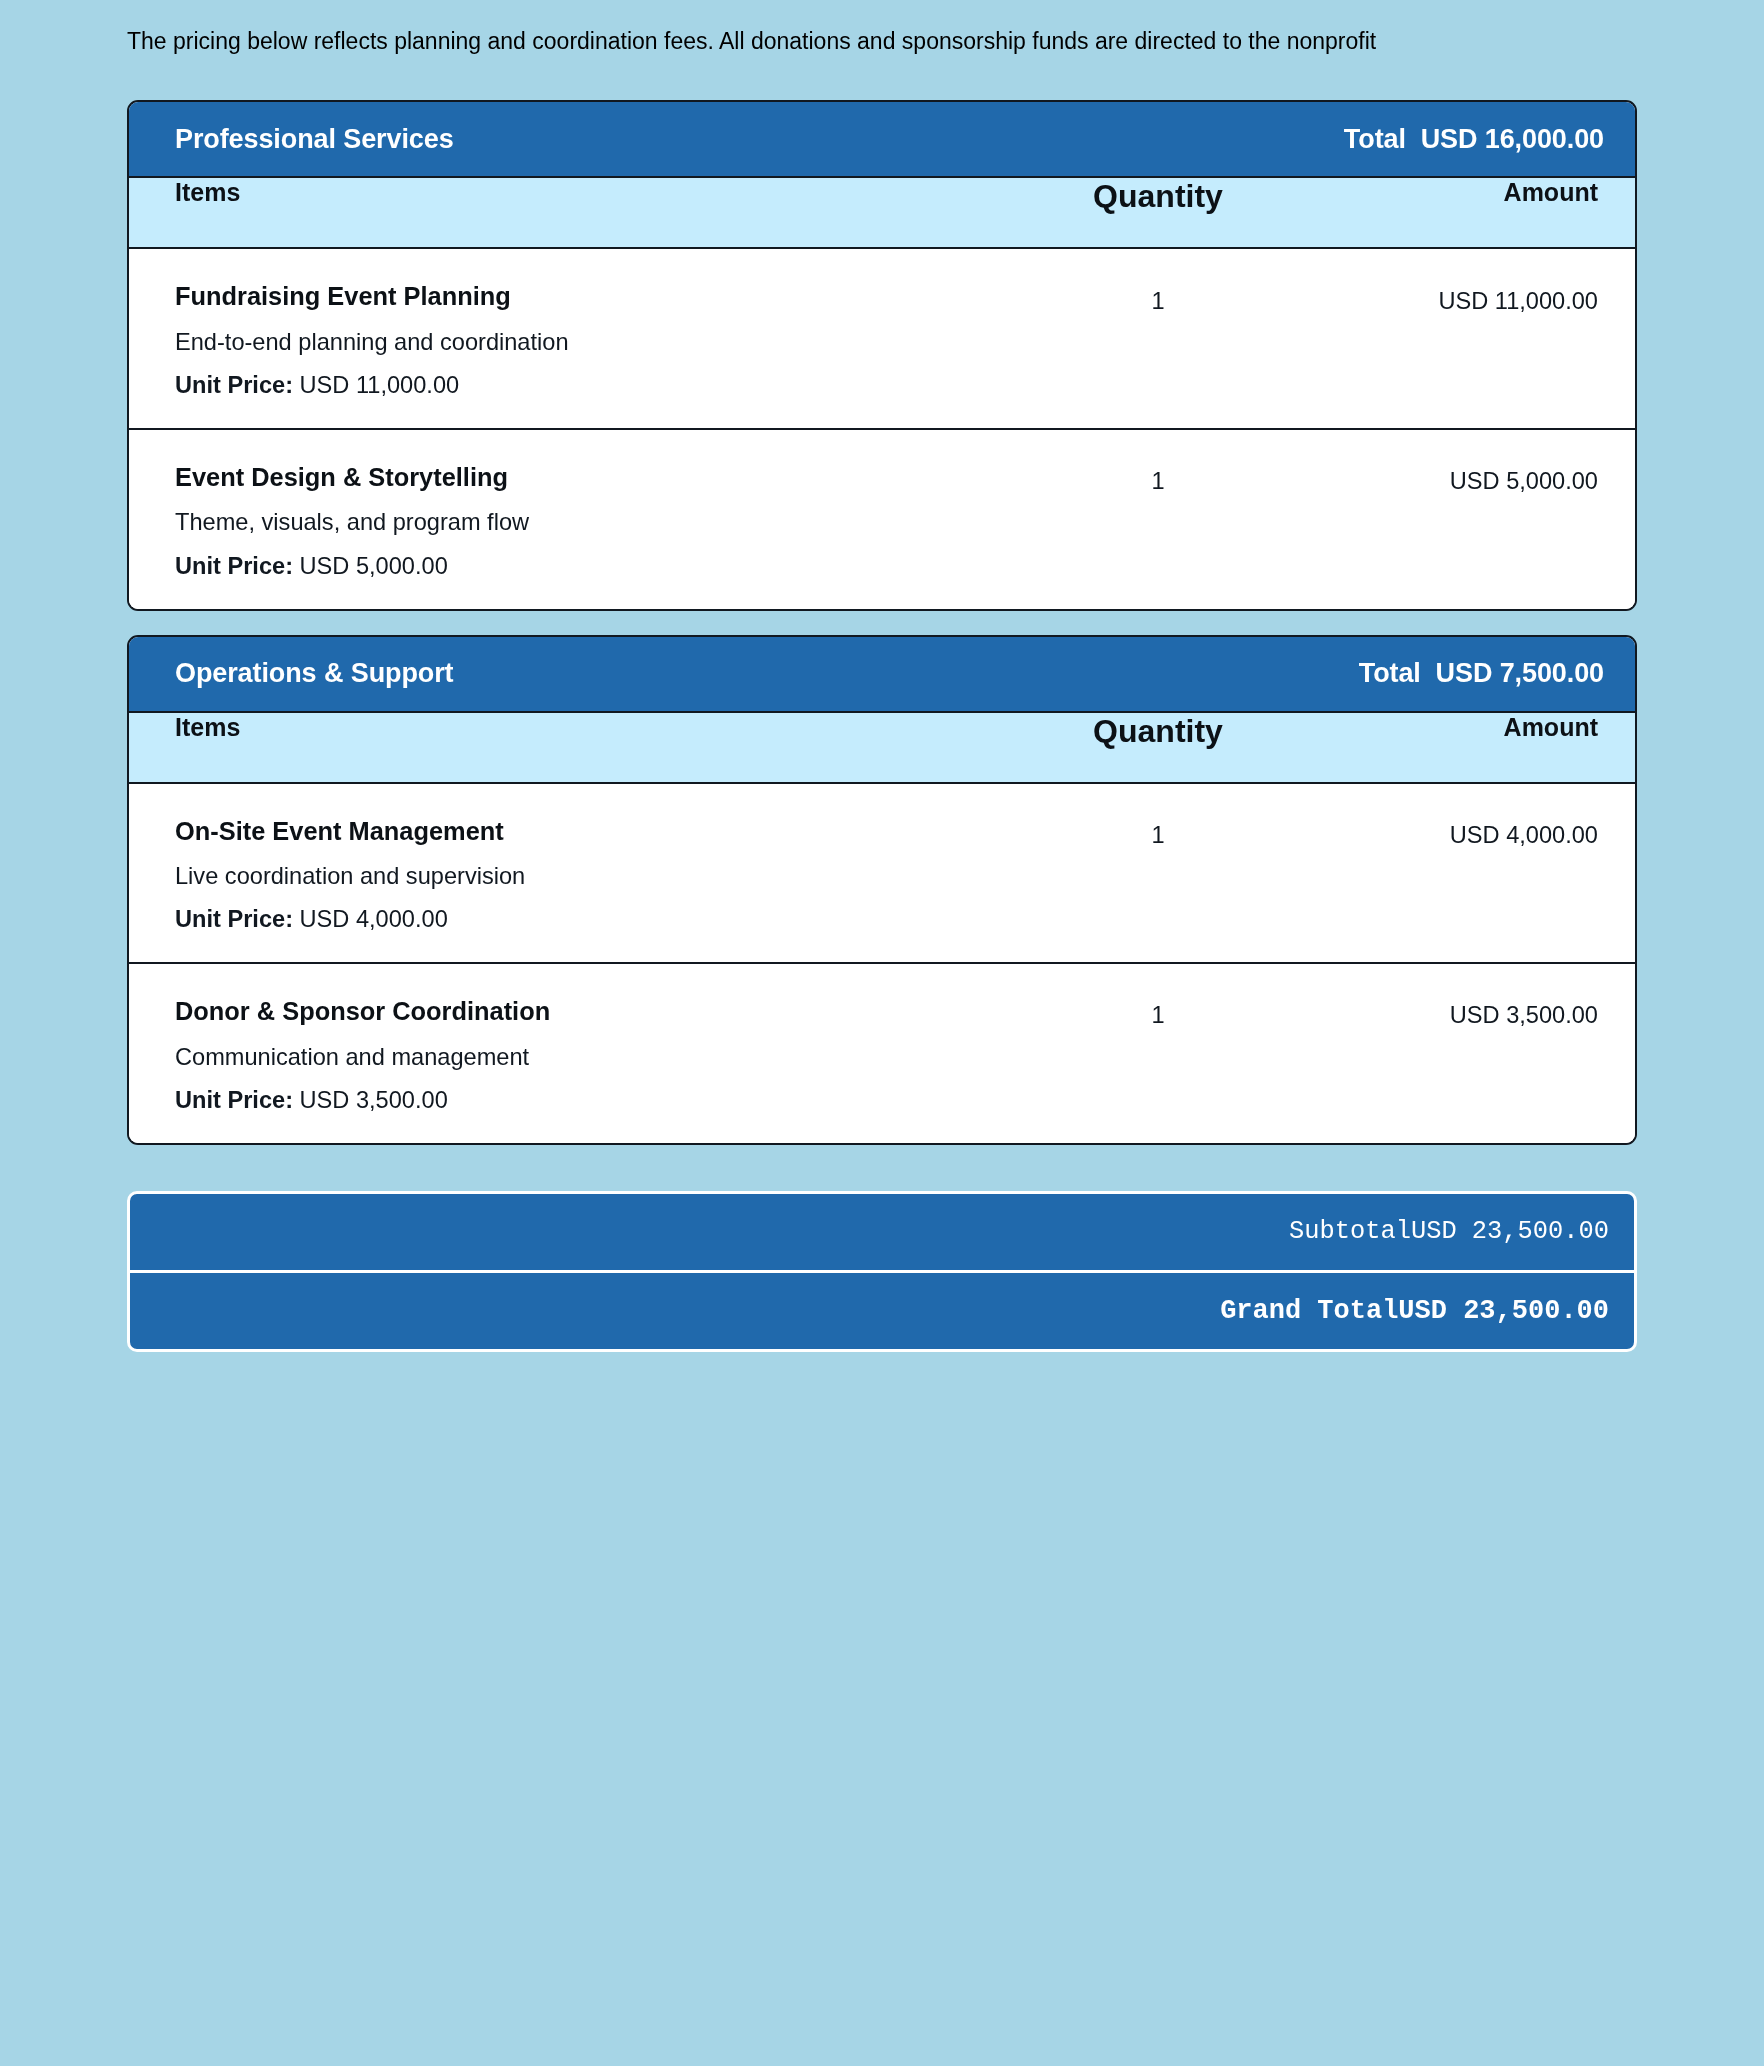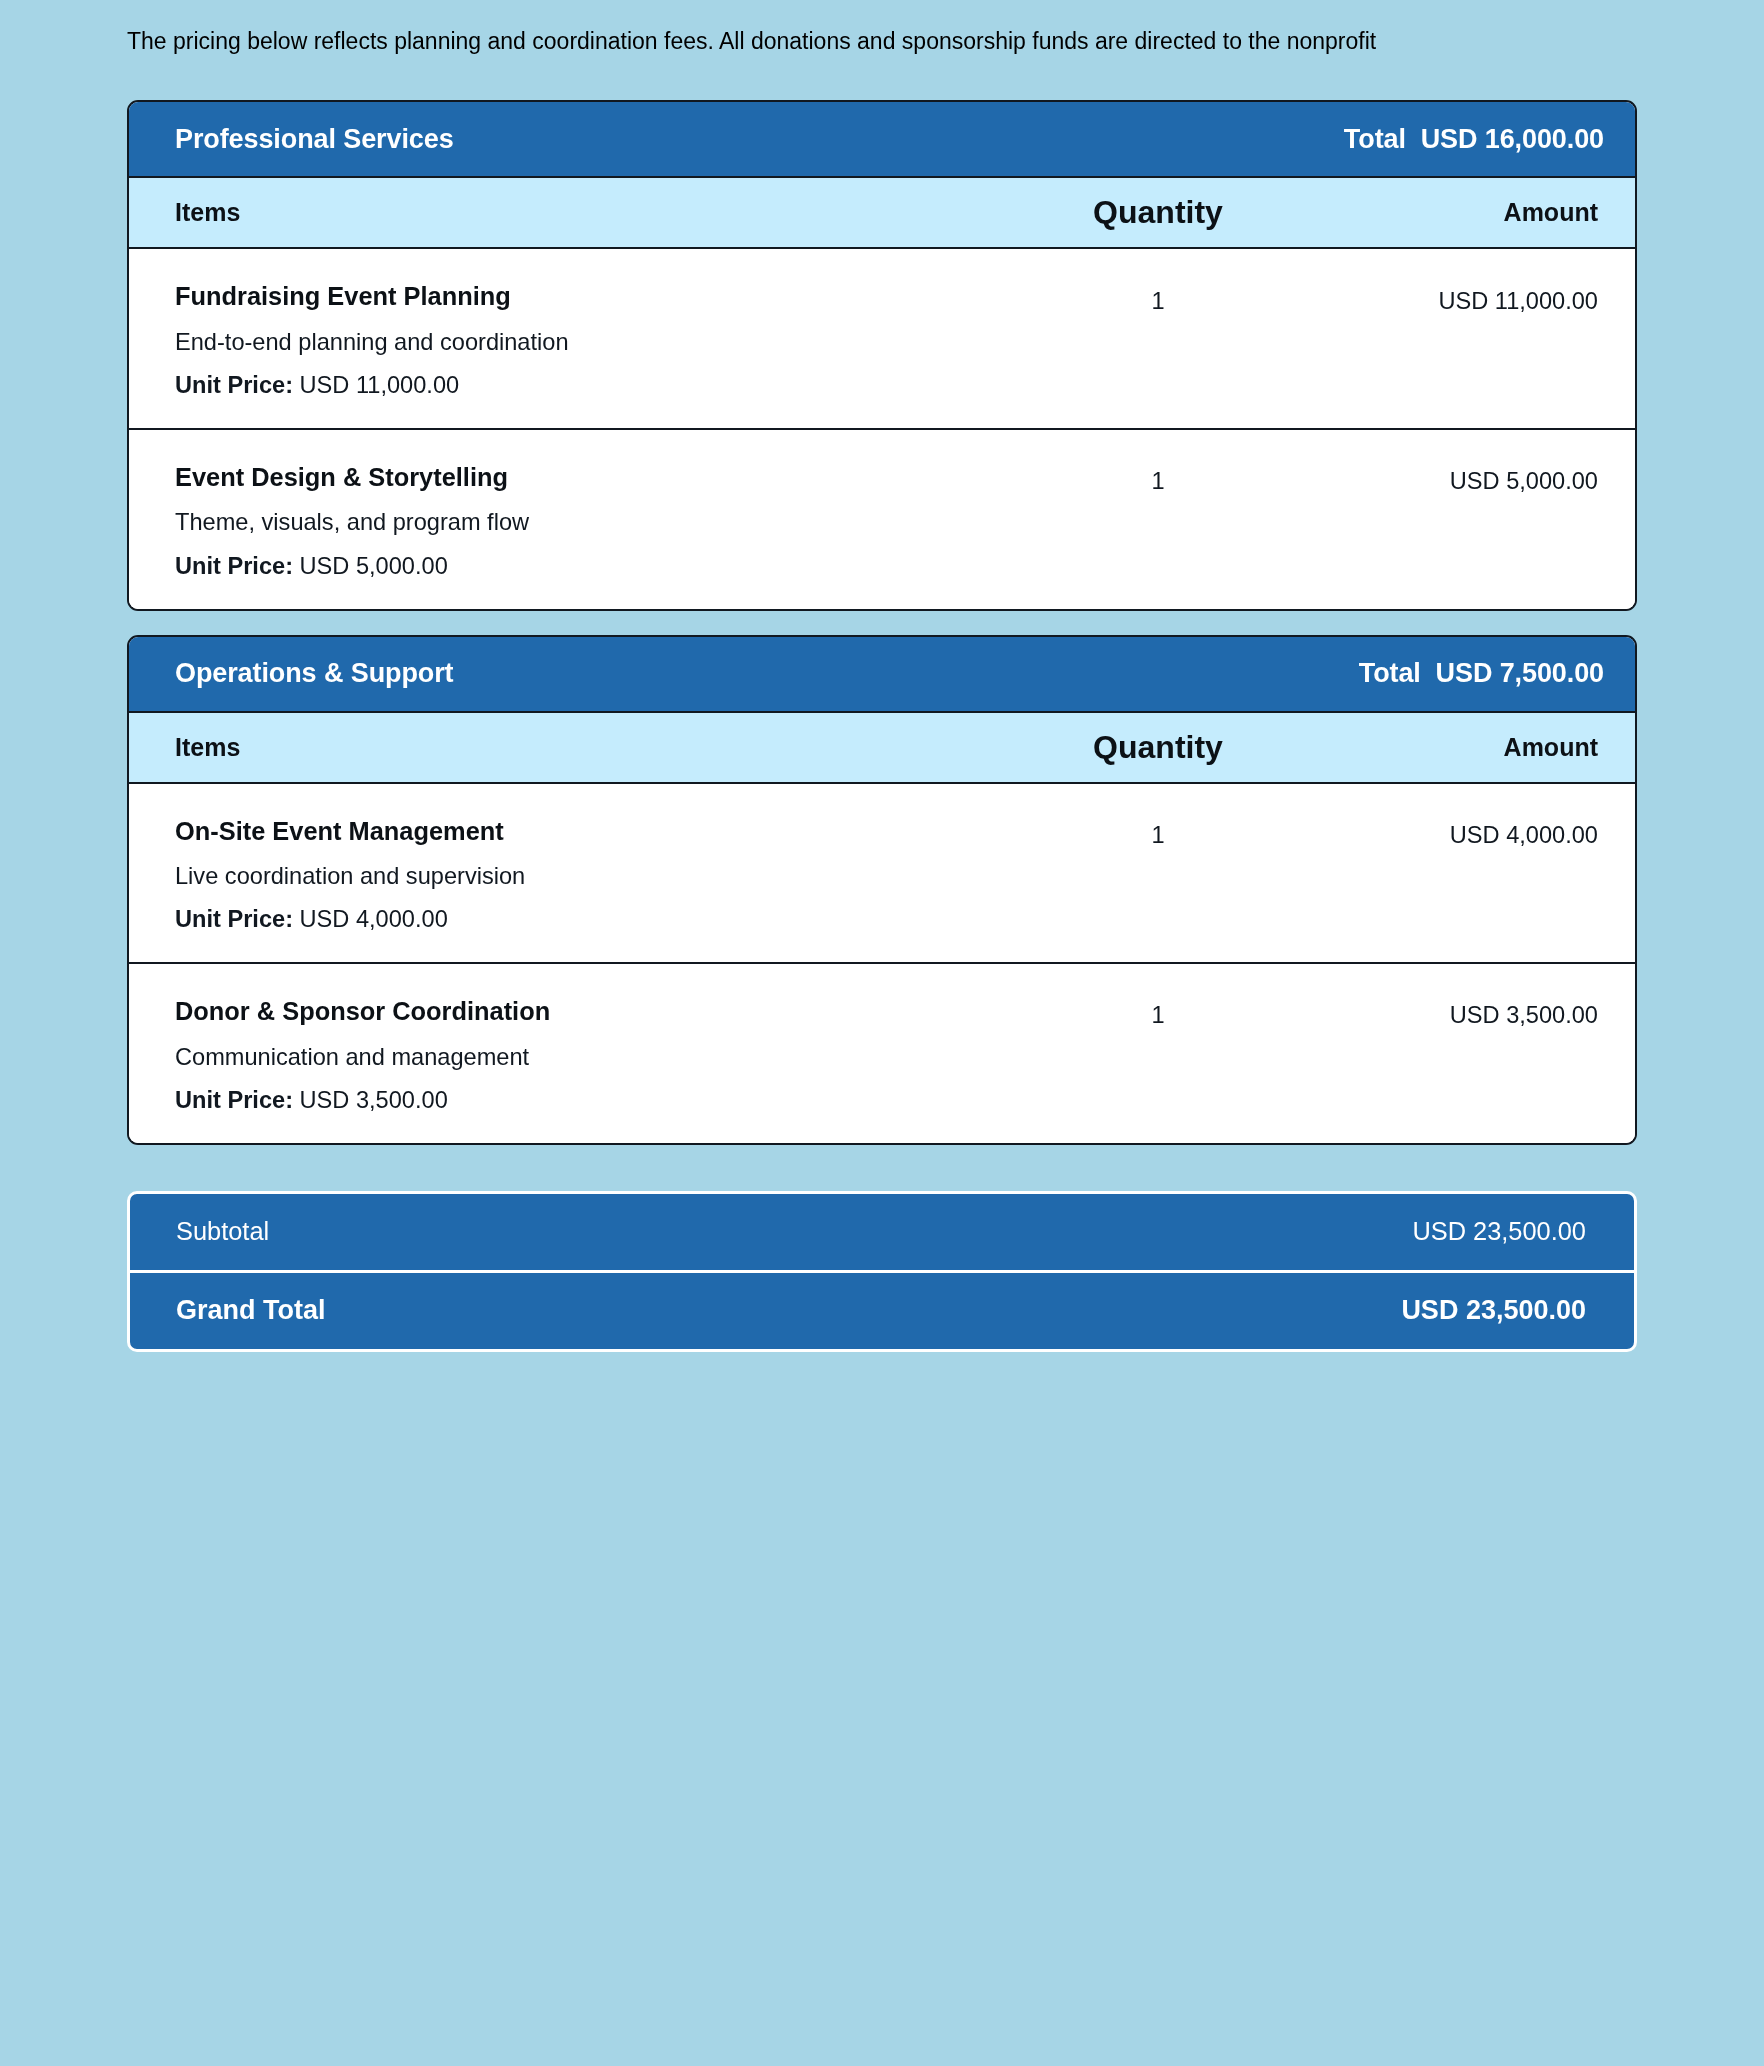--- a/index.html
+++ b/index.html
@@ -80,21 +80,20 @@
     color: #ffffff;
     font-size: 27px;
     font-weight: 700;
     letter-spacing: -0.1px;
     white-space: pre;
   }
 
   .col-head {
     background: #c5ecfd;
     display: flex;
-    align-items: center;
     height: 69px;
     padding: 0 0 0 46px;
     border-bottom: 2.5px solid #111820;
   }
   .col-head .ch-items {
     flex: 1 1 auto;
     font-size: 25px;
     font-weight: 700;
     color: #0c1116;
   }
@@ -171,24 +170,25 @@
   .totals {
     margin-top: 46px;
     background: #2069ac;
     border: 3.1px solid #ffffff;
     border-radius: 10px;
     overflow: hidden;
   }
   .total-row {
     display: flex;
     align-items: center;
-    justify-content: space-between;
+    justify-content: flex-end;
     height: 76px;
-    padding: 0 48px 0 46px;
+    padding: 0 25px 0 46px;
     color: #ffffff;
+    font-family: Liberation Mono, monospace;
   }
   .total-row.subtotal {
     border-bottom: 3.1px solid #ffffff;
   }
   .total-row .t-label { font-size: 25.4px; font-weight: 400; }
   .total-row .t-value { font-size: 25.4px; font-weight: 400; }
   .total-row.grand .t-label { font-size: 27px; font-weight: 700; }
   .total-row.grand .t-value { font-size: 27px; font-weight: 700; }
 </style>
 </head>

